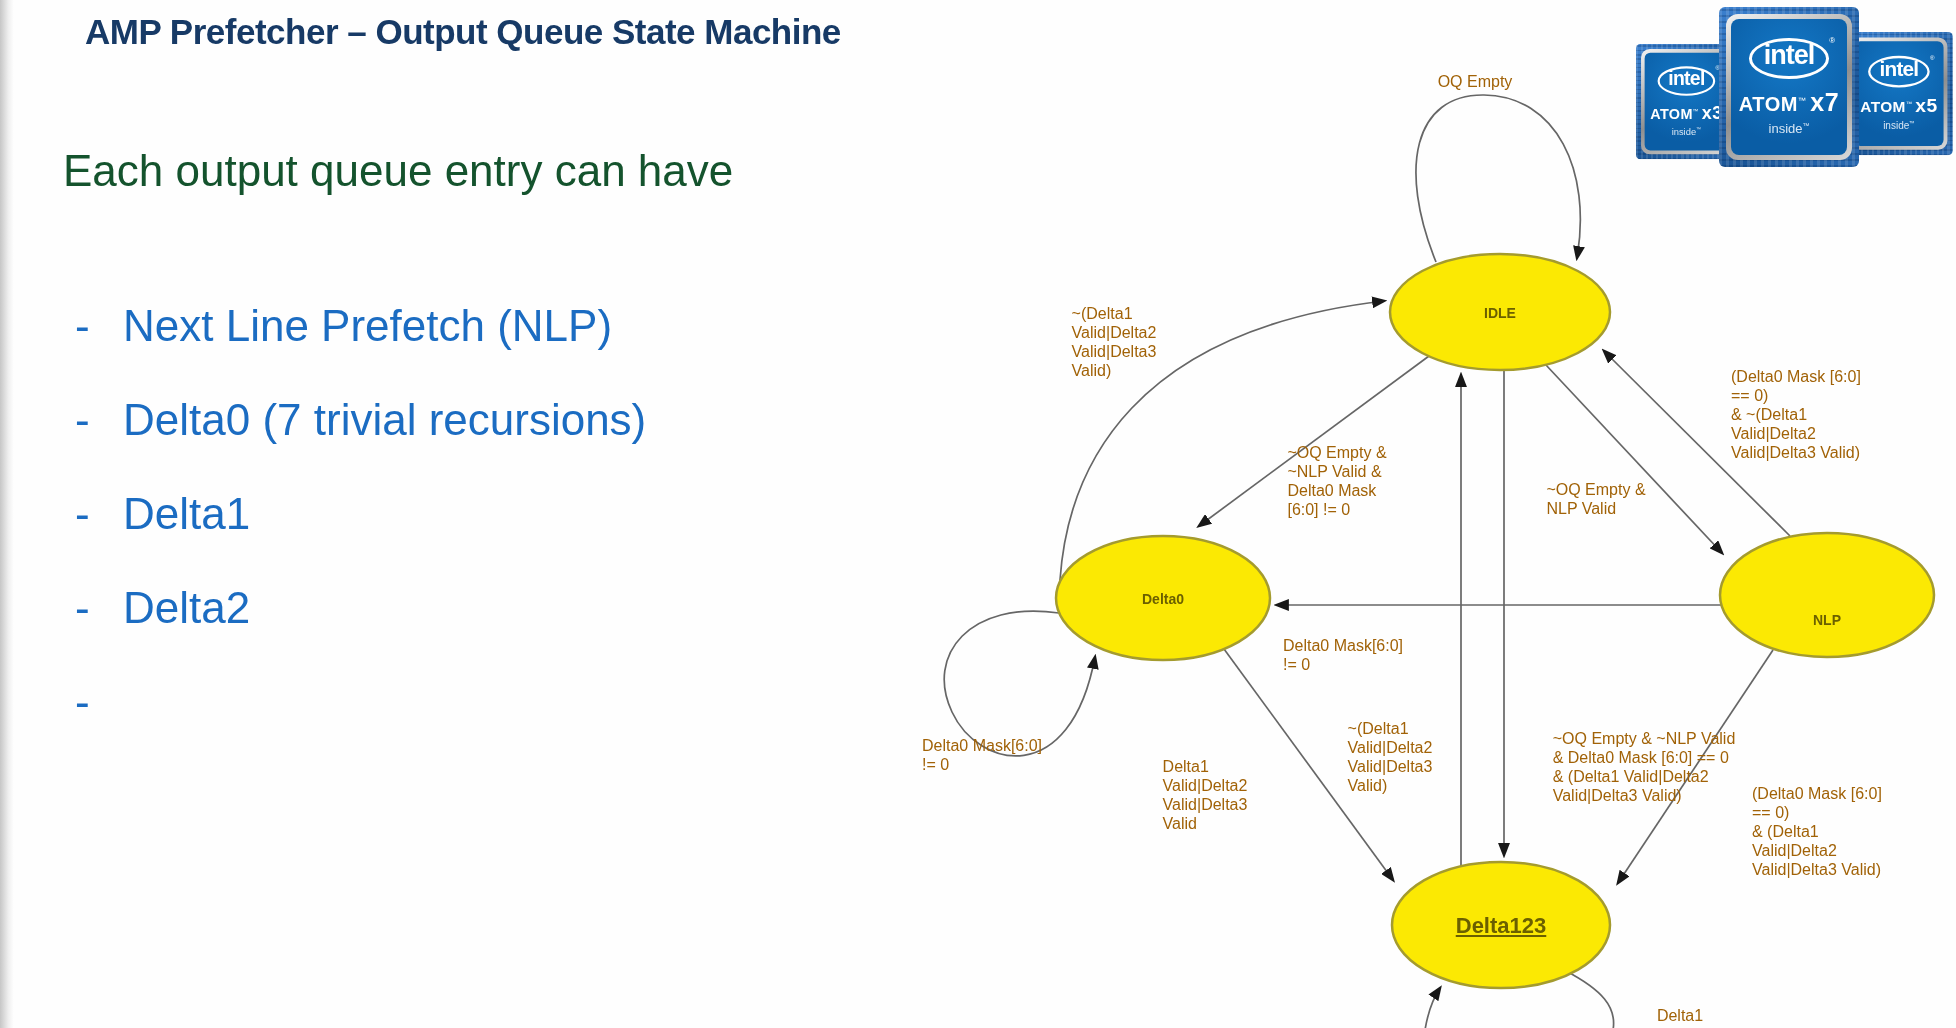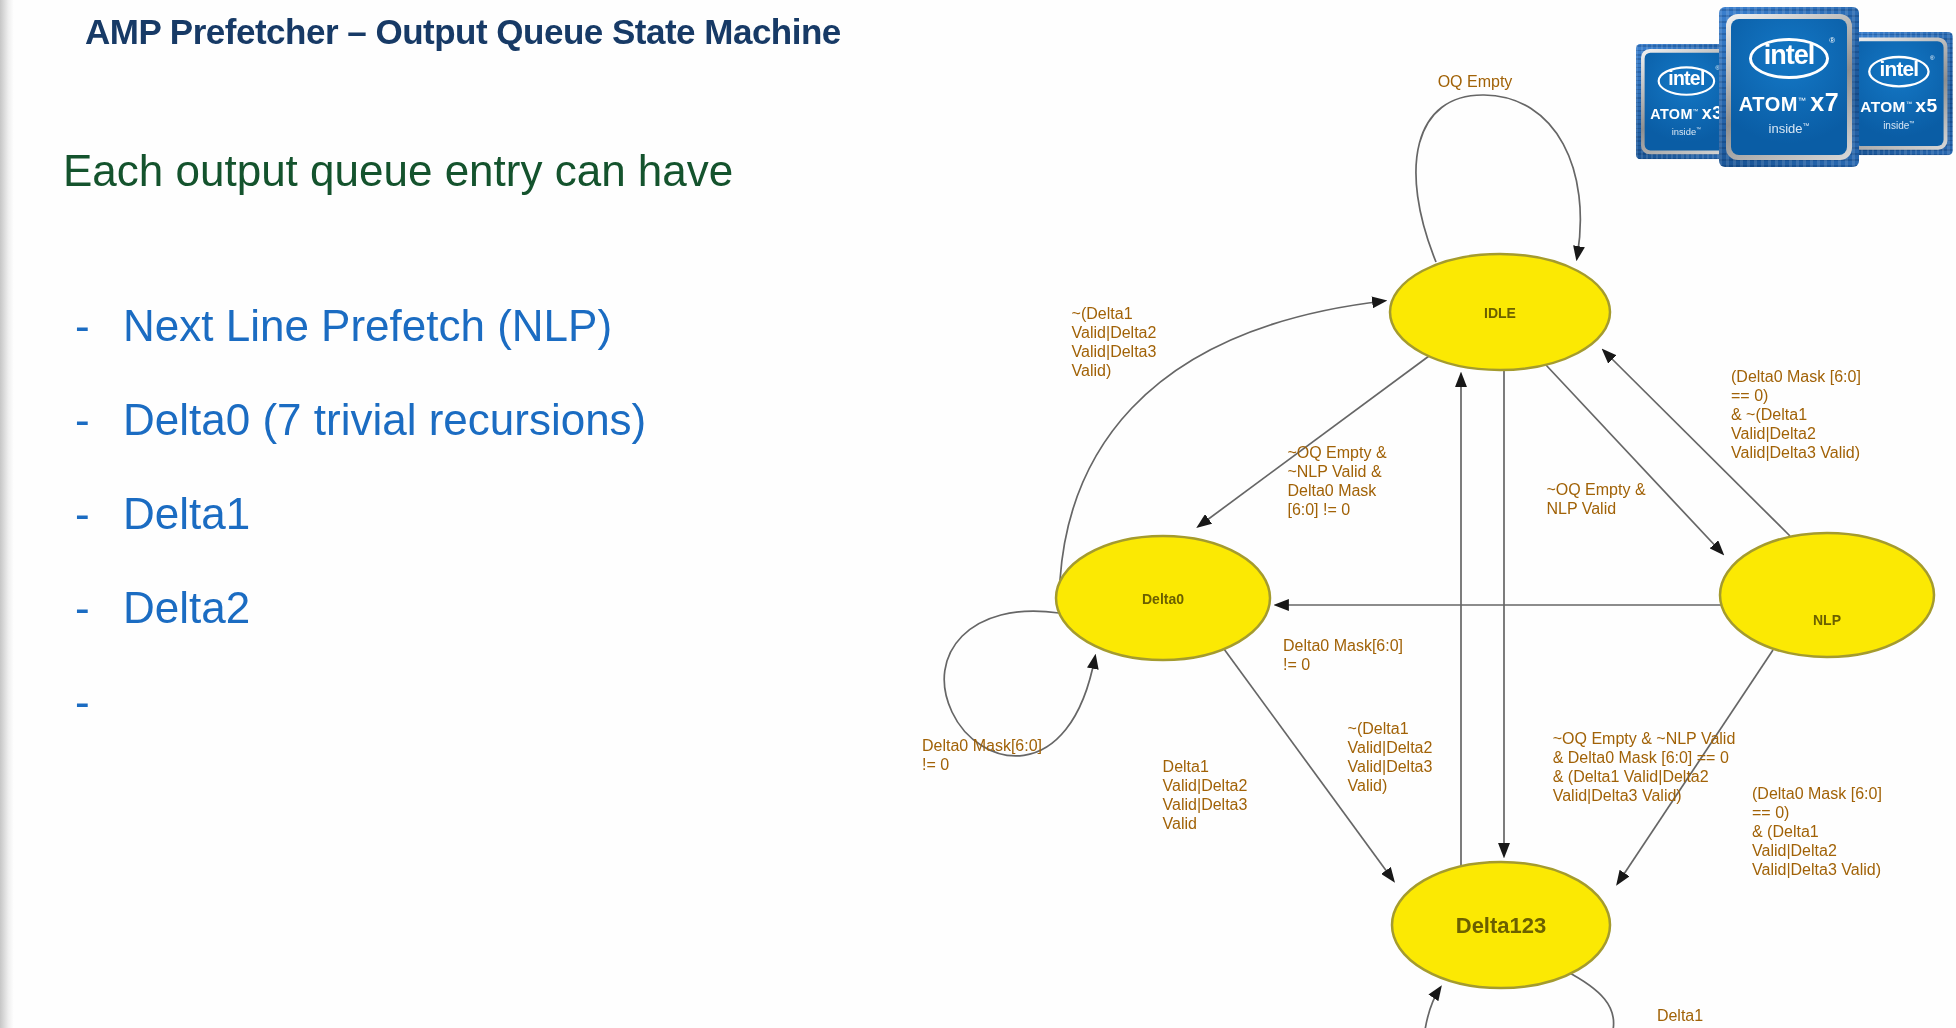--- a/index.html
+++ b/index.html
@@ -55,21 +55,21 @@
   .atom-line .tm{font-size:8px;vertical-align:super;font-weight:400;}
   .atom-line .variant{font-size:25px;margin-left:4px;}
   .inside-line{margin-top:4px;font-size:13px;color:#d7e6f4;}
   .inside-line .tm{font-size:7px;vertical-align:super;}
   
   .diagram-svg{position:absolute;left:0;top:0;width:1956px;height:1028px;}
   .state-label{
     position:absolute;transform:translate(-50%,-50%);
     font-size:14px;font-weight:700;color:#6b6000;white-space:nowrap;
   }
-  .state-label.big{font-size:22px;}
+  .state-label.big{font-size:22px;text-decoration:underline;}
   .elabel{
     position:absolute;transform:translate(-50%,-50%);
     font-size:16px;line-height:1.18;color:#a16207;
     white-space:pre-line;
   }
 </style>
 </head>
 <body>
 
 <div class="slide">

